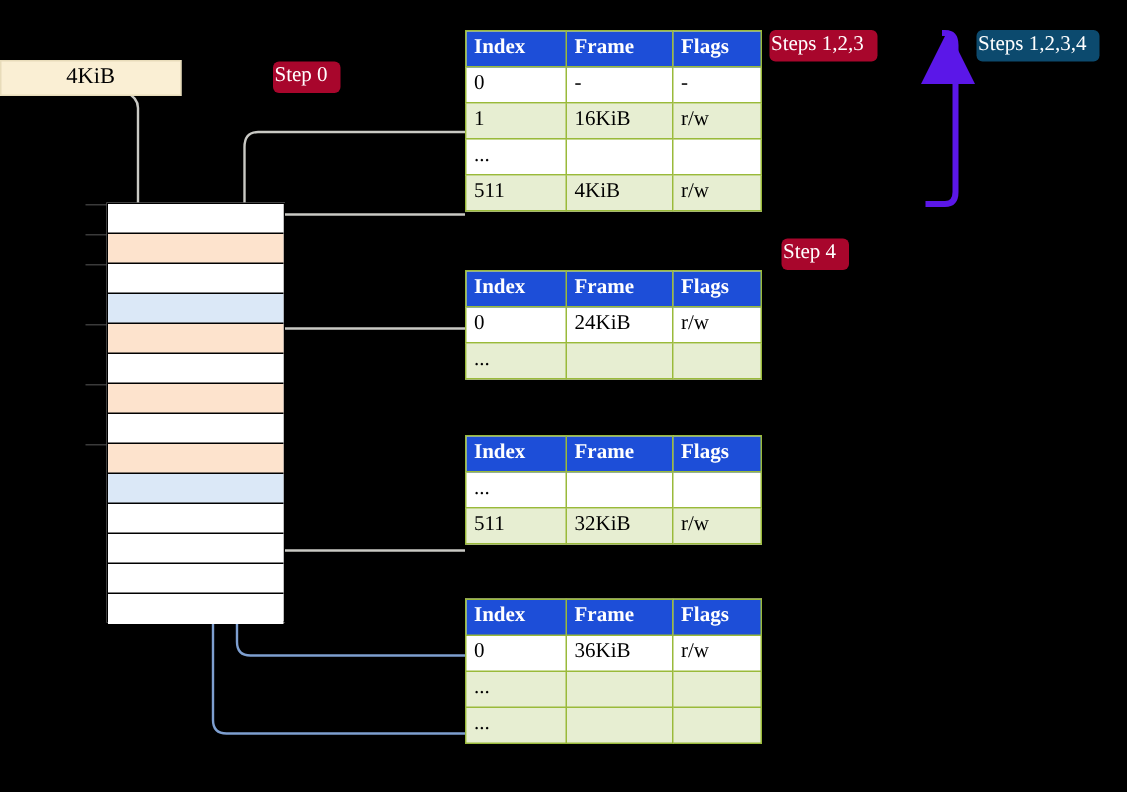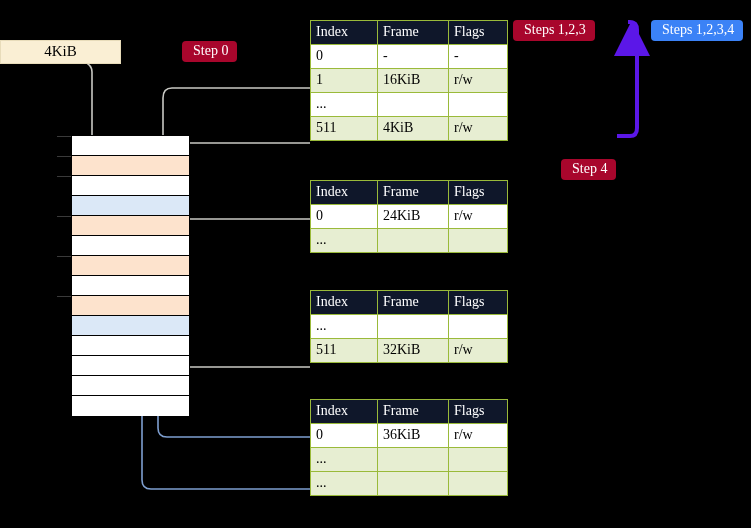--- a/index.html
+++ b/index.html
@@ -1,45 +1,45 @@
 <!DOCTYPE html>
 <html><head>
 <meta charset="utf-8">
 <style>
   html,body{margin:0;padding:0;background:#000;}
   body{width:751px;height:528px;position:relative;overflow:hidden;
        font-family:"Liberation Serif", serif;}
   .stage{position:absolute;left:0;top:0;width:751px;height:528px;}
 
   
-  .badge{position:absolute;padding:2px 9px 3px 11px;border-radius:4px;
+  .badge{position:absolute;padding:2px 9px 3px 1px;border-radius:4px;
          font-size:14px;line-height:16px;color:#ffffff;white-space:nowrap;}
   .badge.crimson{background:#a8062c;}
-  .badge.violet{background:#3b82f6;}
+  .badge.violet{background:#0c4a6e;}
 
   
   .memlabel{position:absolute;background:#faefd4;border:1px solid #e8dcba;
             color:#000;font-size:15px;line-height:20px;text-align:center;}
 
   
   .memcol{position:absolute;border:1px solid #000;box-sizing:border-box;background:#fff;}
   .memrow{box-sizing:border-box;border-bottom:1px solid #000;background:#ffffff;}
   .memrow:last-child{border-bottom:none;}
   .memrow.orange{background:#fde3cd;}
   .memrow.blue{background:#dbe8f7;}
   .tick{position:absolute;height:1px;background:#3a3a3a;}
 
   
   .ptable{position:absolute;border-collapse:collapse;background:#fff;
           border:1px solid #9aba3a;}
   .ptable td,.ptable th{border:1px solid #9aba3a;padding:1px 5px 2px 5px;
           font-size:14px;line-height:20px;color:#000;text-align:left;
           font-family:"Liberation Serif", serif;}
   .ptable th{background:#a8c council;}
-  .ptable th{background:#0f172a;color:#ffffff;font-weight:normal;}
+  .ptable th{background:#1d4ed8;color:#ffffff;font-weight:bold;}
   .ptable tr.alt td{background:#e7eed2;}
   .ptable td.hl{background:#f9f49a;}
   .c-index{width:56px;}
   .c-frame{width:60px;}
   .c-flags{width:48px;}
 
   
   svg.links{position:absolute;left:0;top:0;width:751px;height:528px;
             pointer-events:none;}
 </style>
@@ -114,21 +114,21 @@
 
   <div class="badge crimson" style="left:182px;top:41px;">
     <span>Step 0</span>
   </div>
   <div class="badge crimson" style="left:513px;top:20px;">
     <span>Steps 1,2,3</span>
   </div>
   <div class="badge violet" style="left:651px;top:20px;">
     <span>Steps 1,2,3,4</span>
   </div>
-  <div class="badge crimson" style="left:521px;top:159px;margin-left:40px;">
+  <div class="badge crimson" style="left:521px;top:159px;">
     <span>Step 4</span>
   </div>
 
   <div class="tick" style="left:57px;top:136px;width:16px;"></div>
   <div class="tick" style="left:57px;top:156px;width:16px;"></div>
   <div class="tick" style="left:57px;top:176px;width:16px;"></div>
   <div class="tick" style="left:57px;top:216px;width:16px;"></div>
   <div class="tick" style="left:57px;top:256px;width:16px;"></div>
   <div class="tick" style="left:57px;top:296px;width:16px;"></div>
 

